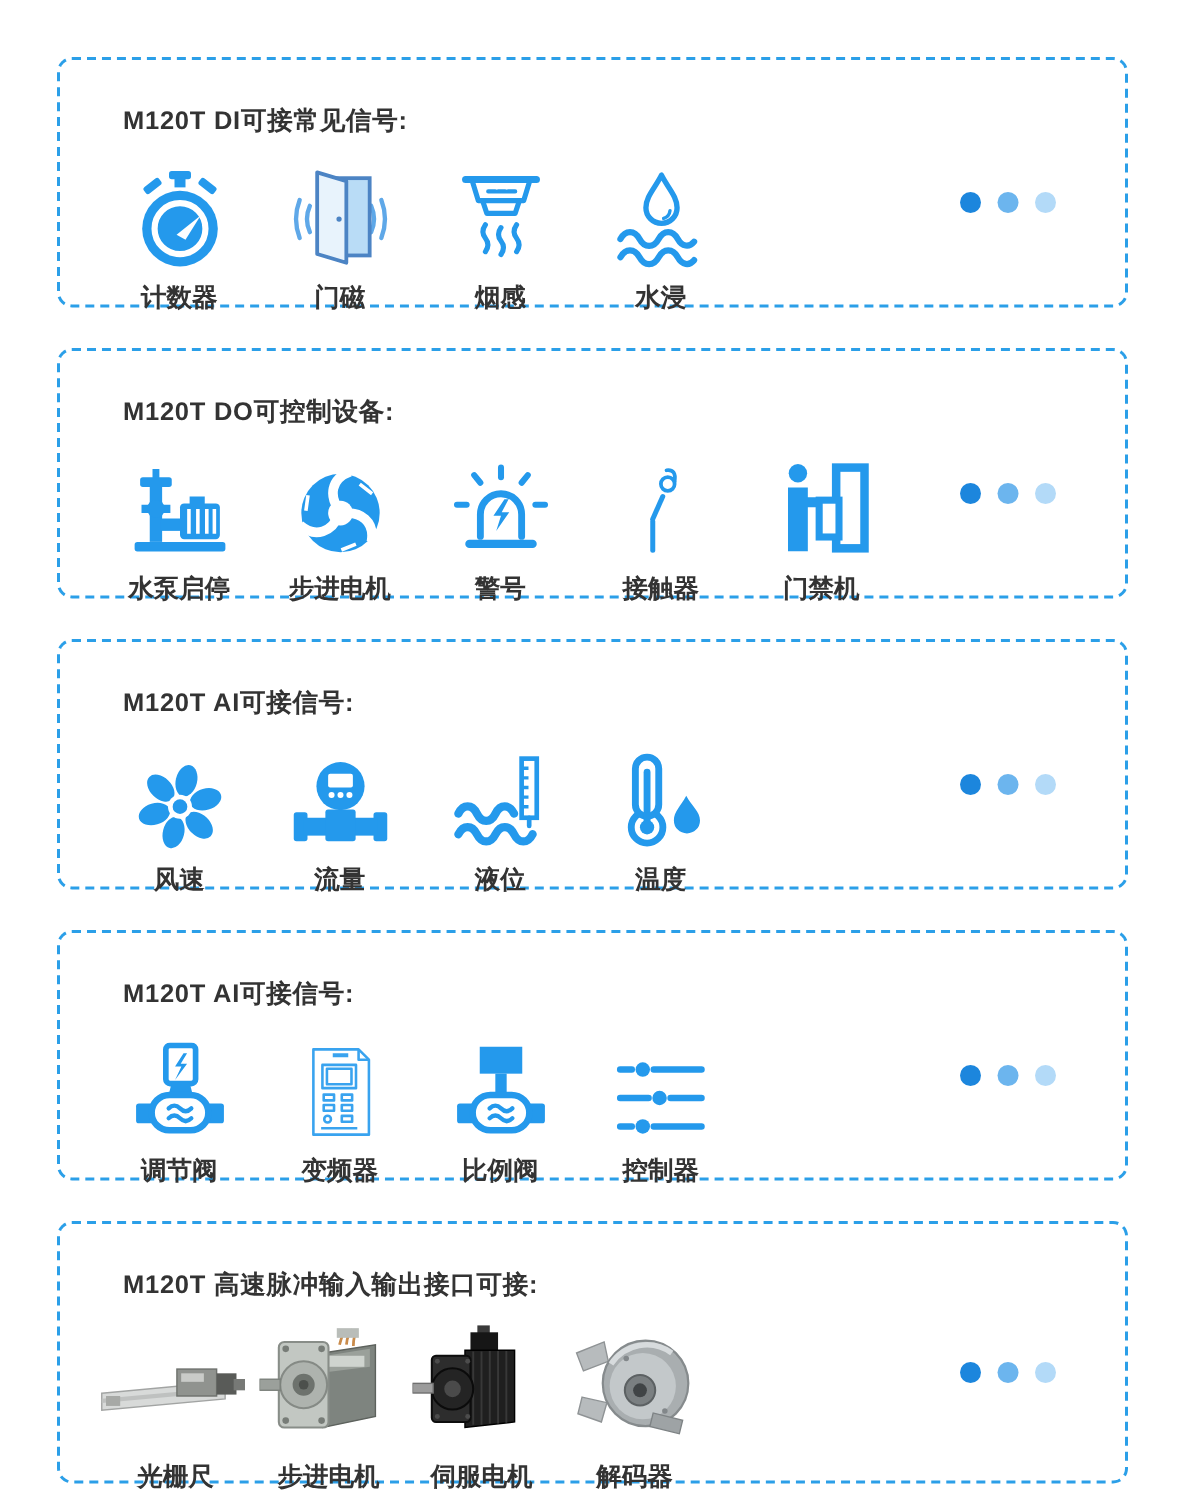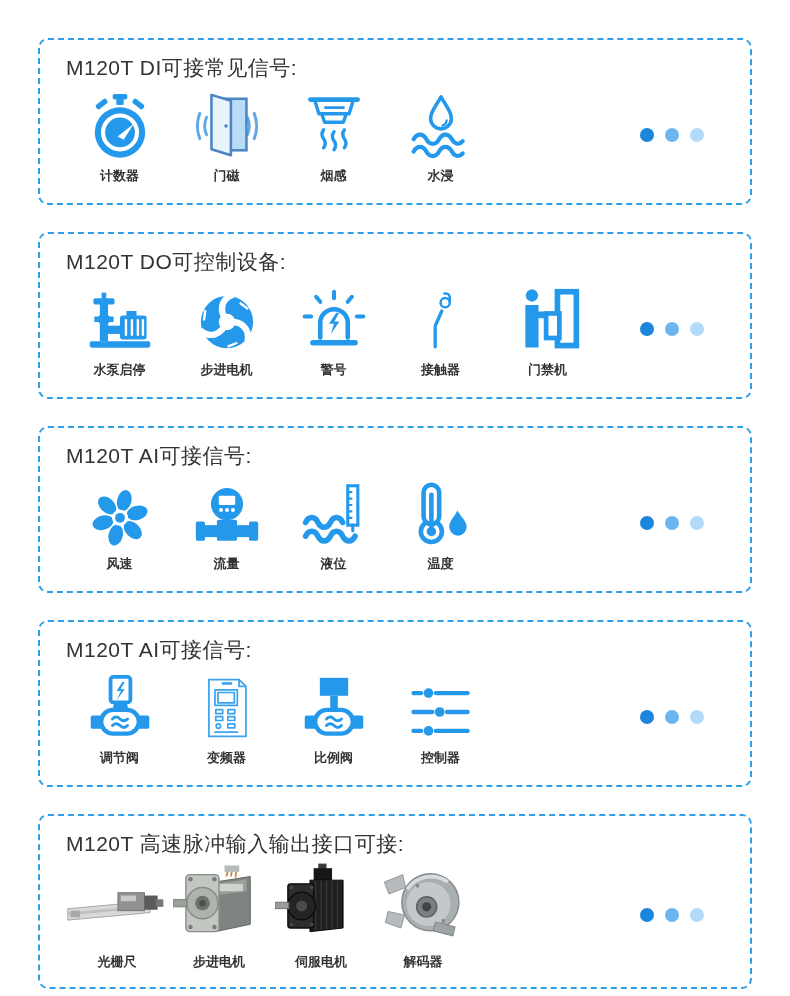--- a/index.html
+++ b/index.html
@@ -9,27 +9,27 @@
   html,body{margin:0;padding:0;background:#ffffff;}
   body{width:790px;height:996px;font-family:"Liberation Sans","DejaVu Sans",sans-serif;overflow:hidden;}
   .wrap{padding:38px 38px 0 38px;box-sizing:border-box;}
   .panel{
     position:relative;box-sizing:border-box;
     border:2px dashed var(--accent);border-radius:10px;
     height:167px;margin-bottom:27px;padding:15px 0 0 26px;
     background:#fff;
   }
   .panel.last{height:175px;margin-bottom:0;}
-  .title{margin:0;font-size:21px;font-weight:400;color:var(--text);letter-spacing:.5px;line-height:1.2;}
+  .title{margin:16px;font-size:17px;font-weight:700;color:var(--text);letter-spacing:.5px;line-height:1.2;}
   .row{display:flex;margin-top:7px;align-items:flex-end;}
   .item{width:107px;display:flex;flex-direction:column;align-items:center;}
   .panel.last .item{width:102px;align-items:center;}
   .iconbox{height:74px;display:flex;align-items:flex-end;justify-content:center;color:var(--icon);}
   .panel.last .iconbox{height:84px;align-items:center;}
-  .label{margin-top:6px;font-size:13px;font-weight:700;color:var(--text);white-space:nowrap;}
+  .label{margin-top:6px;font-size:17px;font-weight:700;color:var(--text);white-space:nowrap;}
   .dots{position:absolute;right:46px;top:88px;display:flex;gap:11px;}
   .panel.last .dots{top:92px;}
   .dot{width:14px;height:14px;border-radius:50%;}
   .d1{background:var(--dot1);} .d2{background:var(--dot2);} .d3{background:var(--dot3);}
   svg{display:block;}
 </style>
 </head>
 <body>
 
 <div class="wrap">

